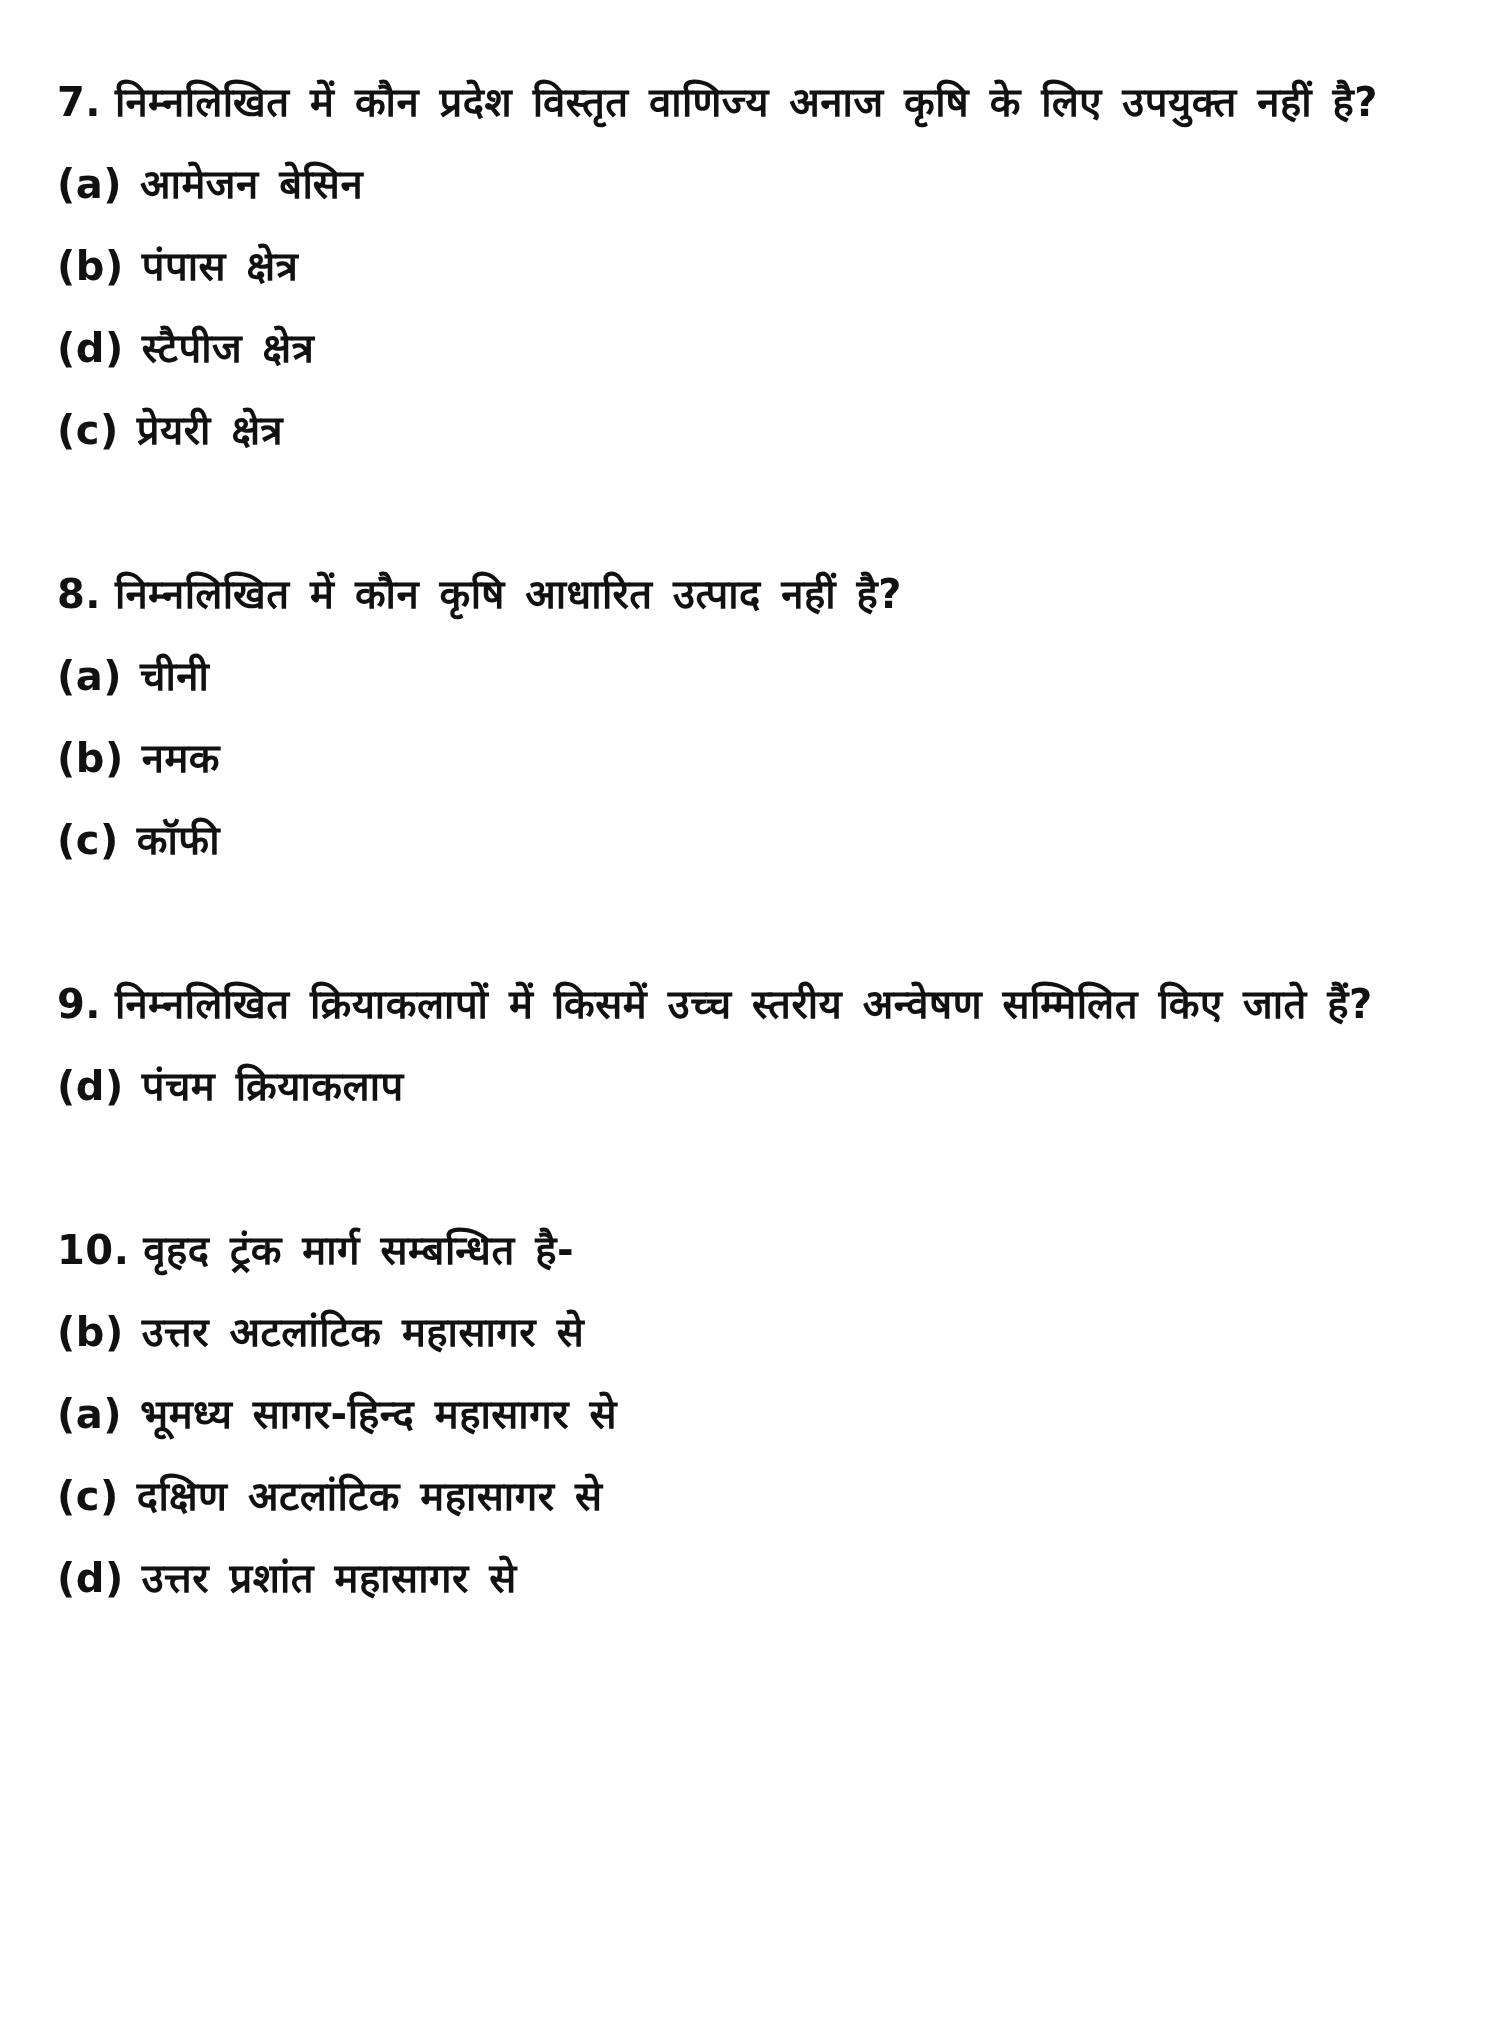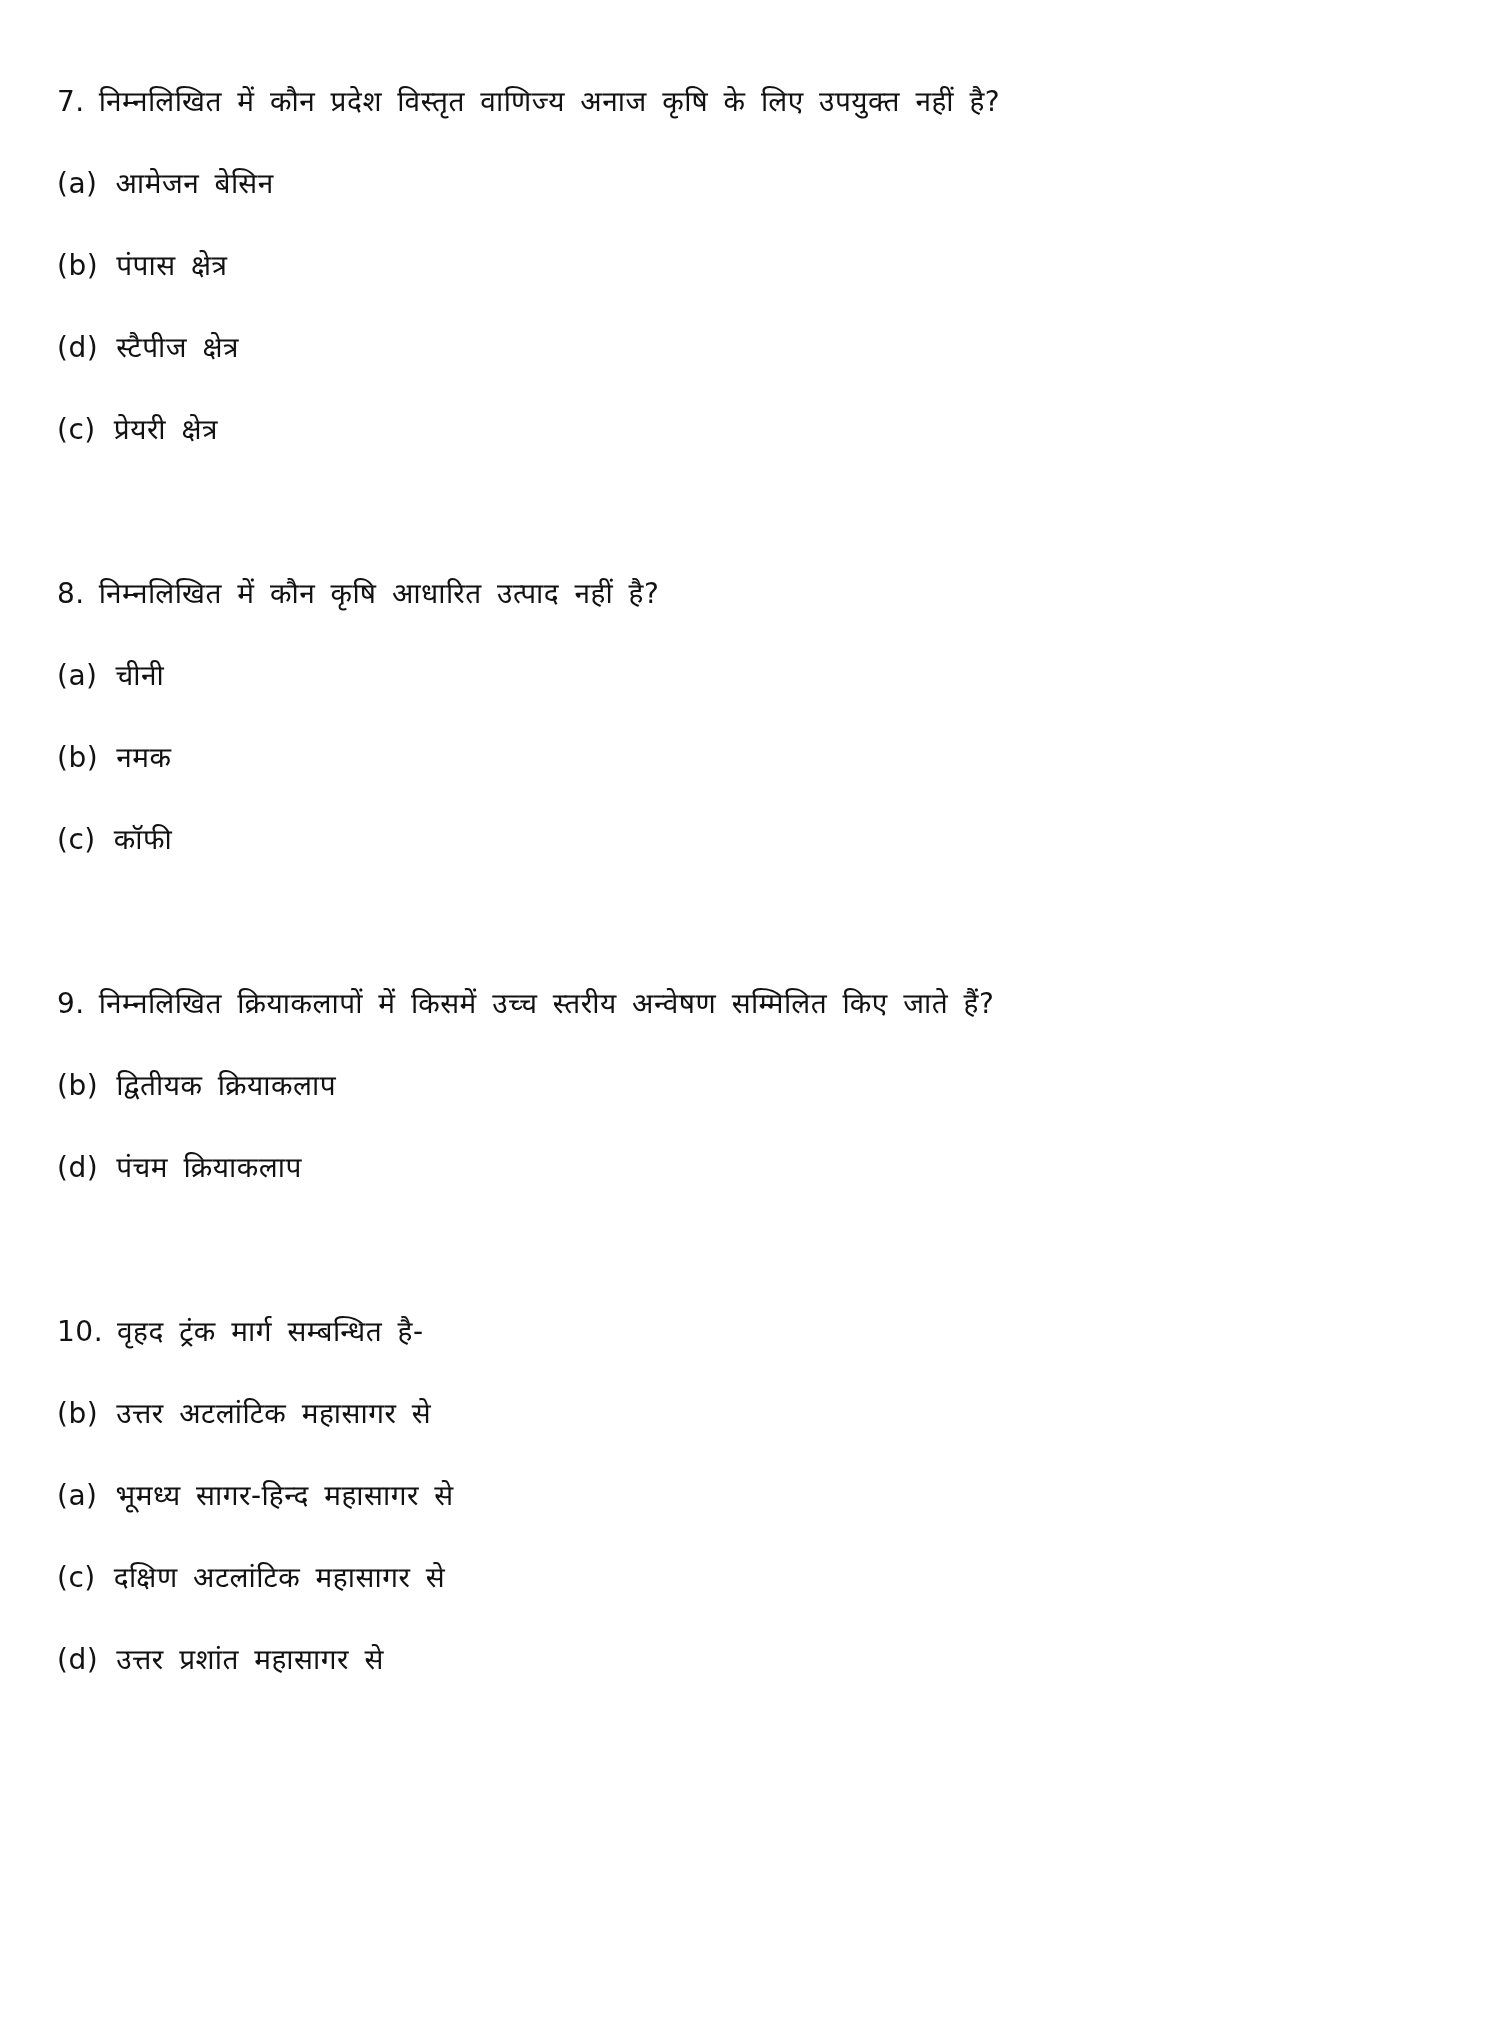--- a/index.html
+++ b/index.html
@@ -20,23 +20,24 @@
     left: 57px;
     top: 61px;
     width: 1420px;
   }
   .question-block {
     margin: 0 0 82px 0;
   }
   .line {
     height: 82px;
     line-height: 82px;
-    font-size: 28px;
+    font-size: 40px;
     white-space: nowrap;
     letter-spacing: 0.5px;
+    font-weight: bold;
   }
   .num {
     display: inline-block;
     margin-right: 14px;
   }
   .opt-label {
     display: inline-block;
     margin-right: 18px;
   }
   .q-text { word-spacing: 6px; }
@@ -78,23 +79,20 @@
     <div class="line">
       <span class="opt-label">(c)</span><span class="opt-text">कॉफी</span>
     </div>
   </div>
 
   <div class="question-block">
     <div class="line">
       <span class="num">9.</span><span class="q-text">निम्नलिखित क्रियाकलापों में किसमें उच्च स्तरीय अन्वेषण सम्मिलित किए जाते हैं?</span>
     </div>
     <div class="line">
-      <span class="opt-label">(b)</span><span class="opt-text">द्वितीयक क्रियाकलाप</span>
-    </div>
-    <div class="line">
       <span class="opt-label">(d)</span><span class="opt-text">पंचम क्रियाकलाप</span>
     </div>
   </div>
 
   <div class="question-block">
     <div class="line">
       <span class="num">10.</span><span class="q-text">वृहद ट्रंक मार्ग सम्बन्धित है-</span>
     </div>
     <div class="line">
       <span class="opt-label">(b)</span><span class="opt-text">उत्तर अटलांटिक महासागर से</span>

